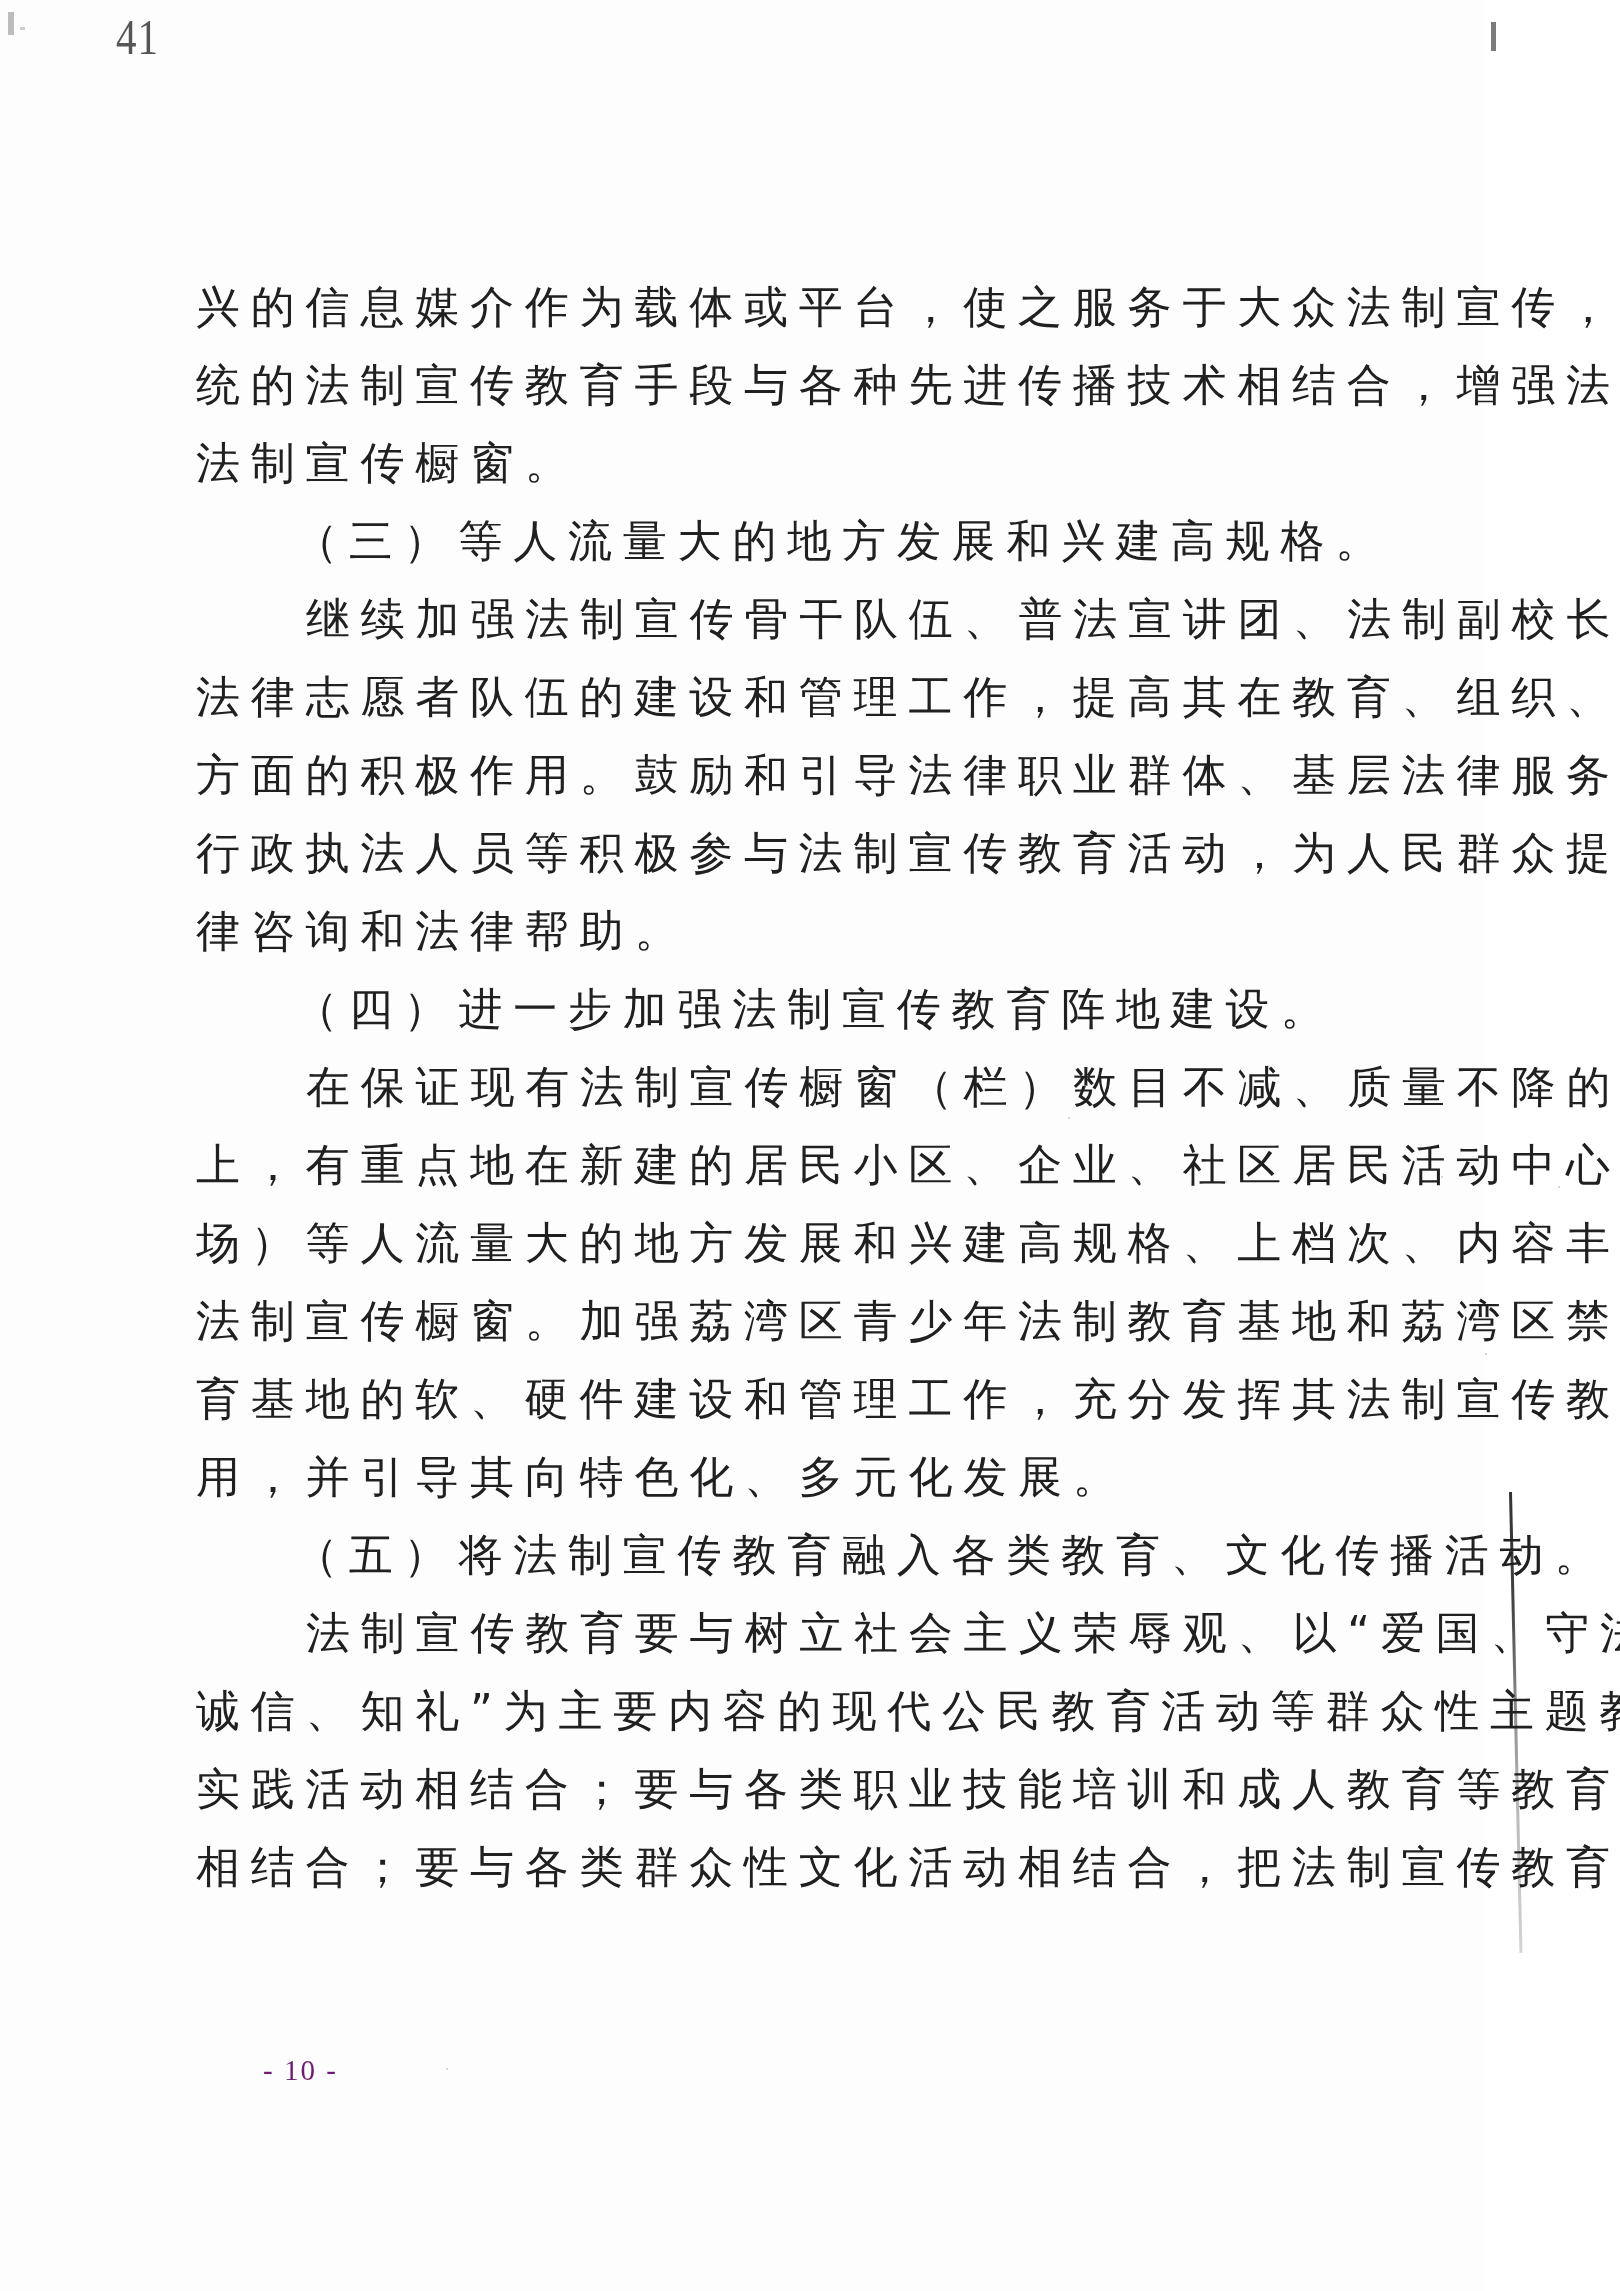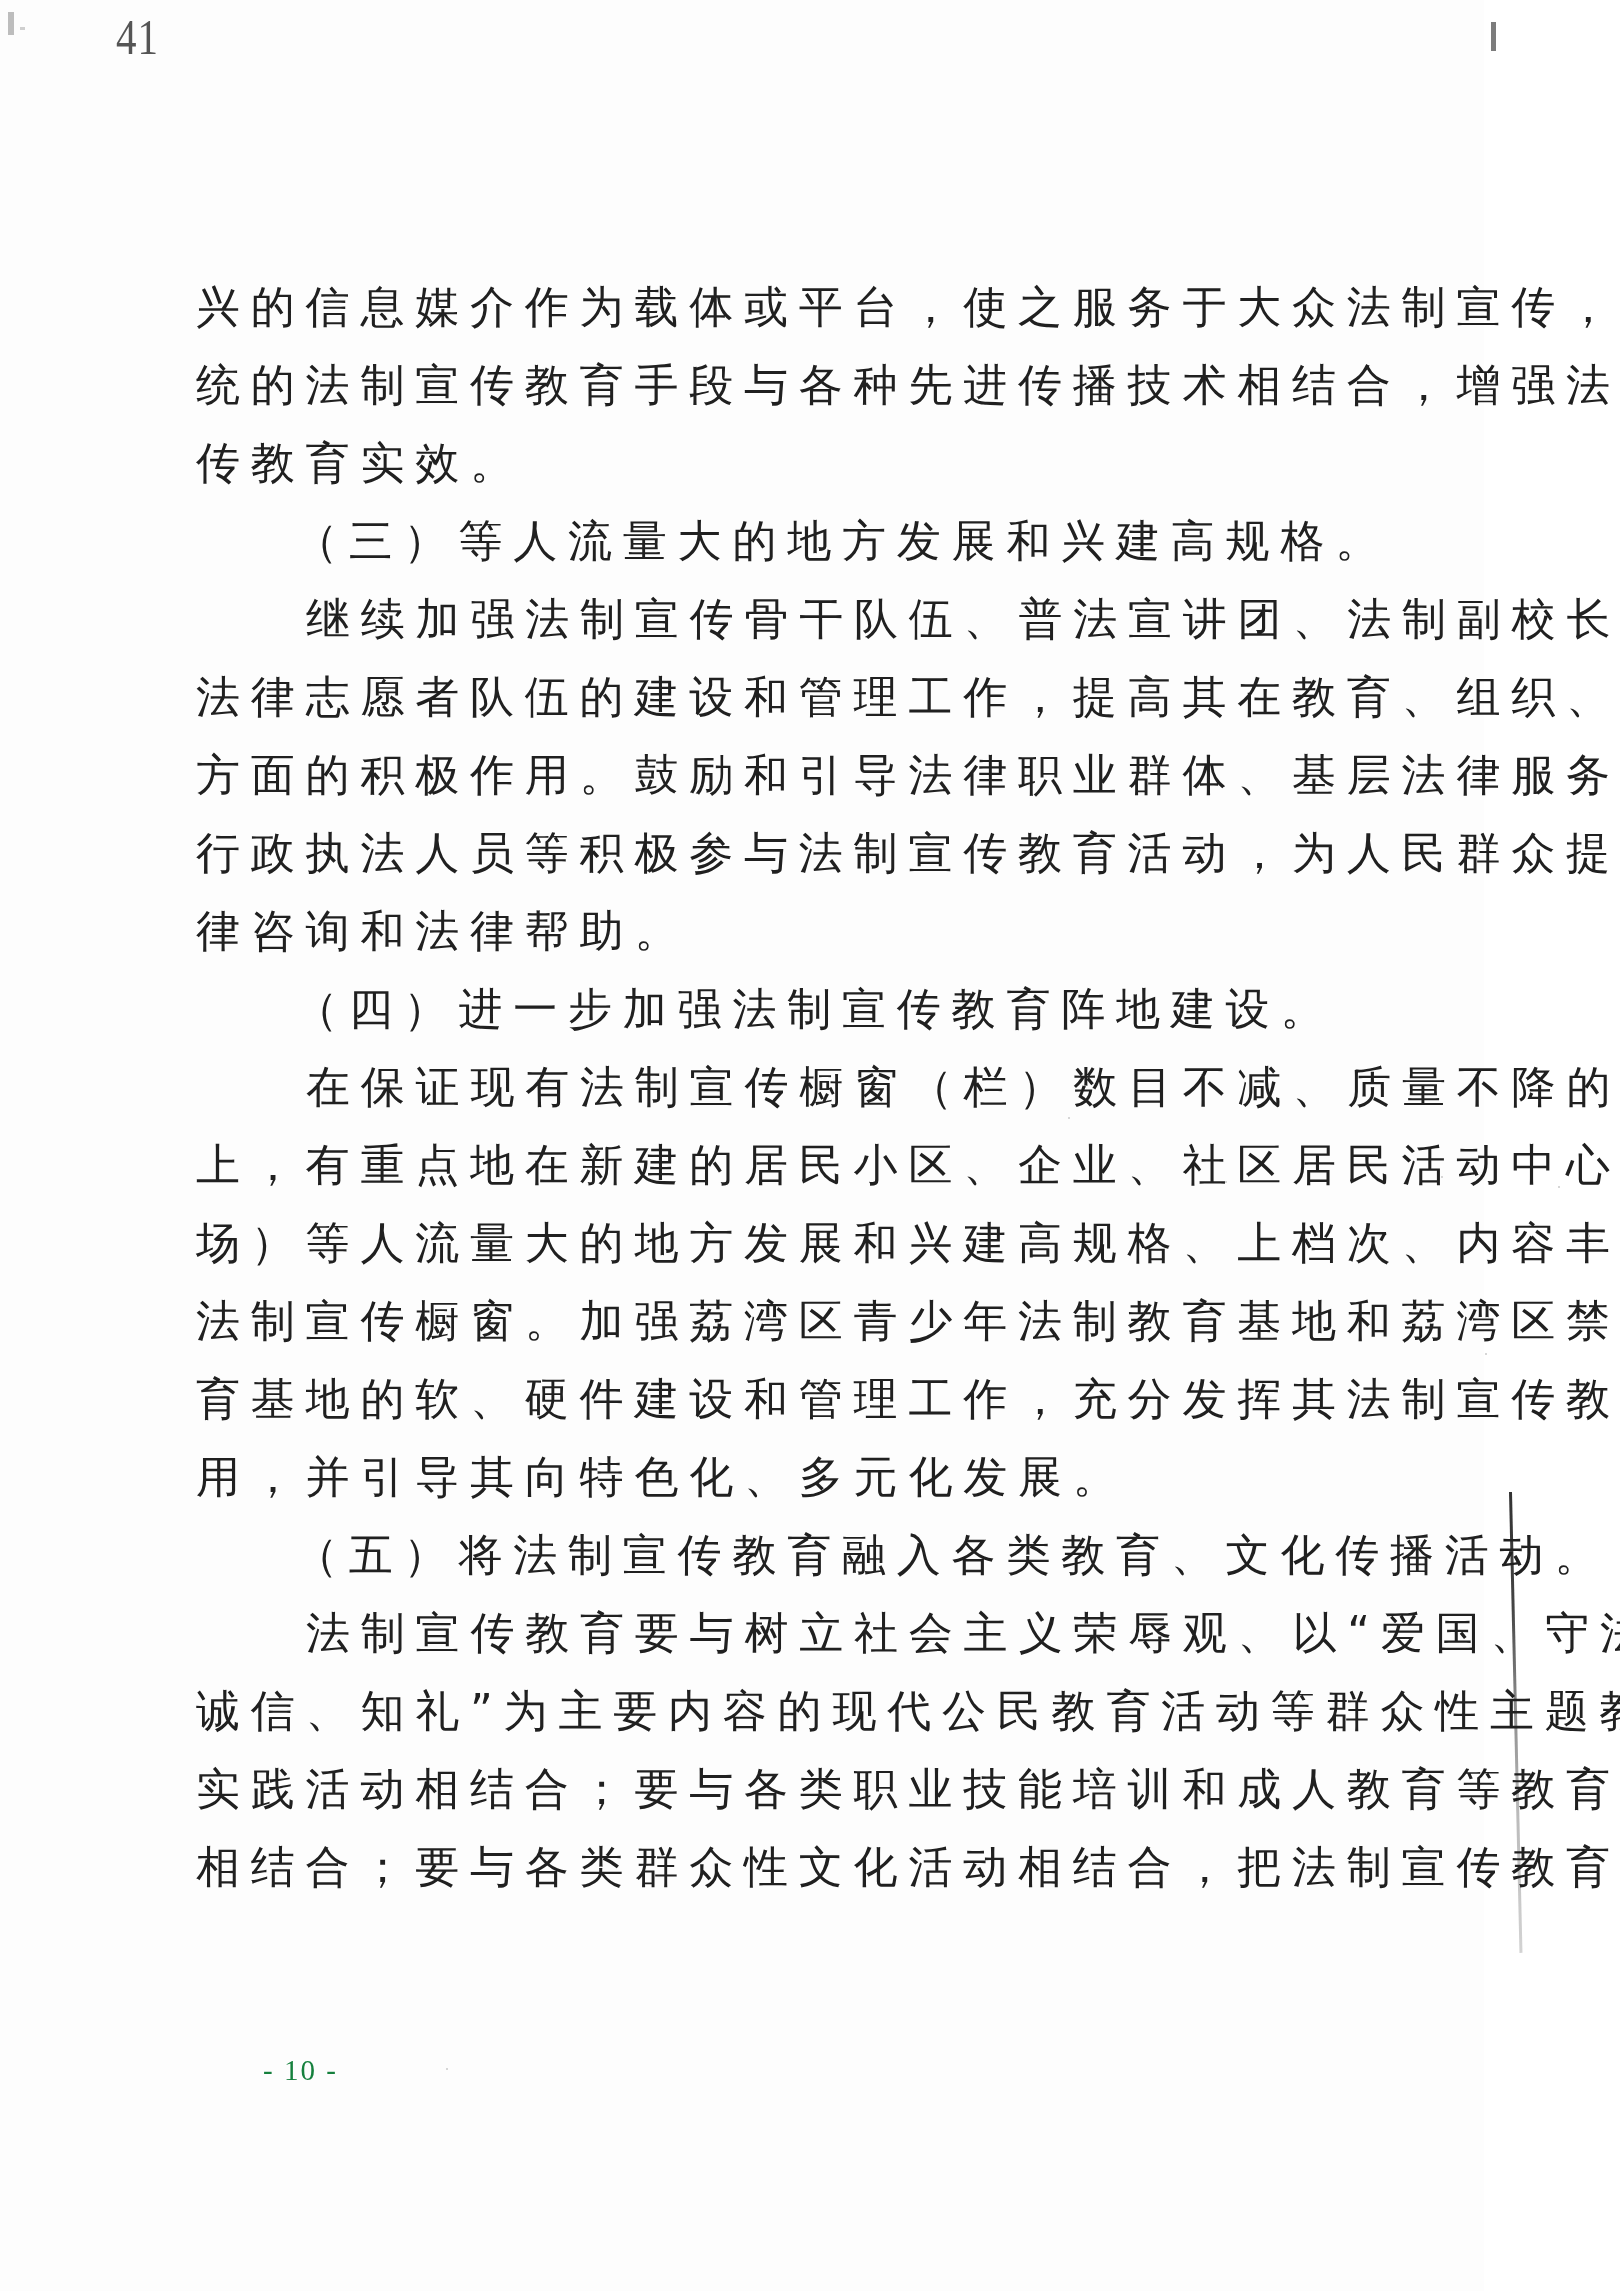--- a/index.html
+++ b/index.html
@@ -88,21 +88,21 @@
     }
     .line.heading {
       padding-left: 98px;
     }
     .page-number {
       position: absolute;
       left: 263px;
       top: 2054px;
       font-family: "Liberation Serif", "DejaVu Serif", serif;
       font-size: 29px;
-      color: #15803d;
+      color: #701a75;
       letter-spacing: 2px;
     }
     .speck {
       position: absolute;
       width: 2px;
       height: 2px;
       background: #c8c8c8;
       border-radius: 50%;
     }
   </style>
@@ -112,21 +112,21 @@
 <div class="page">
 
   <div class="margin-mark-left"></div>
   <div class="doc-number">41</div>
   <div class="margin-mark-right"></div>
   <div class="binding-line"></div>
 
   <div class="body-text">
     <div class="line">兴的信息媒介作为载体或平台，使之服务于大众法制宣传，使传</div>
     <div class="line">统的法制宣传教育手段与各种先进传播技术相结合，增强法制宣</div>
-    <div class="line">传教育实效。</div>
+    <div class="line">法制宣传橱窗。</div>
     <div class="line heading">（三）等人流量大的地方发展和兴建高规格。</div>
     <div class="line indent">继续加强法制宣传骨干队伍、普法宣讲团、法制副校长队伍、</div>
     <div class="line">法律志愿者队伍的建设和管理工作，提高其在教育、组织、传播</div>
     <div class="line">方面的积极作用。鼓励和引导法律职业群体、基层法律服务人员、</div>
     <div class="line">行政执法人员等积极参与法制宣传教育活动，为人民群众提供法</div>
     <div class="line">律咨询和法律帮助。</div>
     <div class="line heading">（四）进一步加强法制宣传教育阵地建设。</div>
     <div class="line indent">在保证现有法制宣传橱窗（栏）数目不减、质量不降的基础</div>
     <div class="line">上，有重点地在新建的居民小区、企业、社区居民活动中心（广</div>
     <div class="line">场）等人流量大的地方发展和兴建高规格、上档次、内容丰富的</div>

